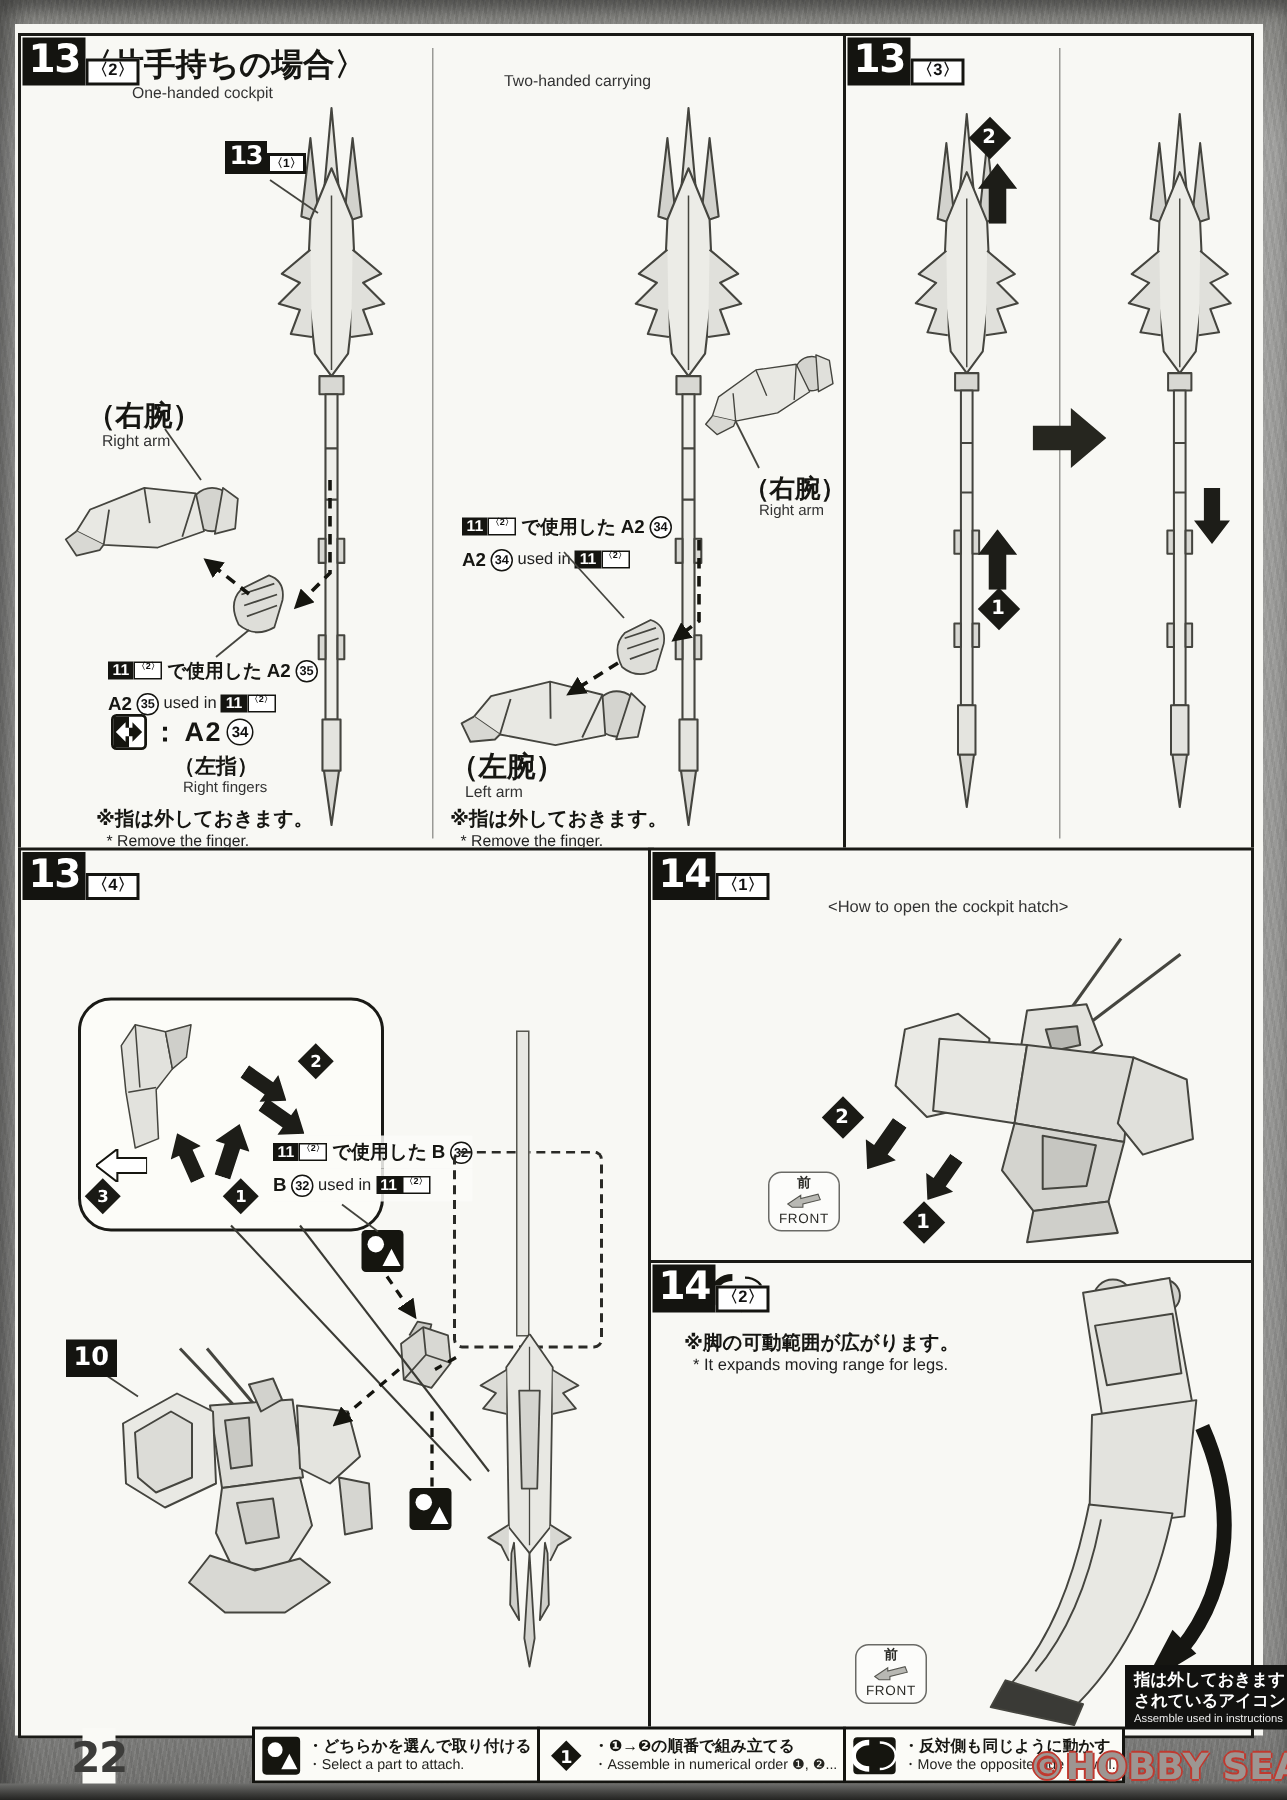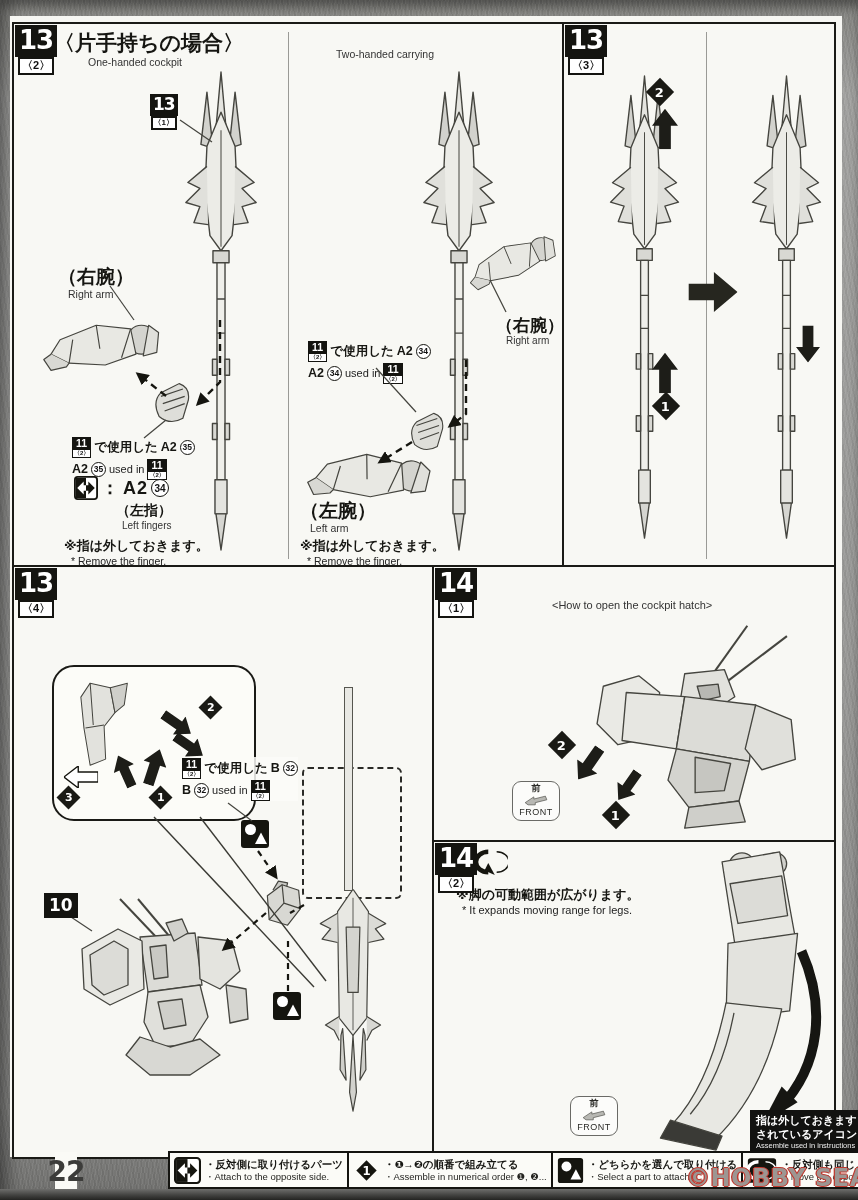--- a/index.html
+++ b/index.html
@@ -10,29 +10,29 @@
       repeating-linear-gradient(100deg, rgba(255,255,255,.07) 0 1px, transparent 1px 3px),
       repeating-linear-gradient(80deg, rgba(0,0,0,.06) 0 2px, transparent 2px 5px),
       linear-gradient(180deg,#82827e,#a2a2a0 8%,#999997 55%,#8a8a88 92%,#6f6f6d);
     box-shadow:inset 10px 0 14px rgba(0,0,0,.30), inset 0 8px 10px rgba(0,0,0,.25);}
   .page{position:absolute;left:10px;top:16px;width:832px;height:1141px;background:#f6f6f2;}
   .panel{position:absolute;border:2px solid #1a1a16;background:#f8f8f4;}
   .t{position:absolute;white-space:nowrap;color:#161612;}
   .b{font-weight:bold;}
   .divider{position:absolute;width:1px;background:#9a9a96;}
   
-  .step{position:absolute;z-index:6;display:flex;flex-direction:column;align-items:center;}
+  .step{position:absolute;z-index:6;display:flex;flex-direction:row;align-items:flex-end;}
   .step .n{background:#141410;color:#fff;font-weight:bold;font-size:26px;line-height:1;
     padding:2px 4px 4px;letter-spacing:-1px;font-family:"DejaVu Sans",sans-serif;min-width:28px;text-align:center;}
   .step .s{border:2px solid #141410;background:#fff;color:#111;font-weight:bold;font-size:11px;
     line-height:1;padding:1px 2px 2px;text-align:center;}
   .tag .n{font-size:17px;min-width:20px;padding:2px 3px 3px;}
   .tag .s{font-size:8px;padding:1px 1px;}
   
-  .ref{display:inline-flex;flex-direction:column;vertical-align:middle;}
+  .ref{display:inline-flex;flex-direction:row;vertical-align:middle;}
   .ref .rn{background:#141410;color:#fff;font-size:10.5px;font-weight:bold;line-height:12px;padding:0 3px;text-align:center;}
   .ref .rs{border:1px solid #141410;background:#fff;color:#111;font-size:6px;line-height:7px;padding:0 1px;text-align:center;font-weight:bold;}
   .circ{display:inline-flex;align-items:center;justify-content:center;width:13px;height:13px;
     border:1.4px solid #141410;border-radius:50%;font-size:8.5px;font-weight:bold;background:#fff;color:#111;}
   .cbig{width:16px;height:16px;font-size:10px;}
   .tblock{position:absolute;}
   .tl{display:flex;align-items:center;gap:3px;height:22px;}
   .jp12{font-size:12.5px;font-weight:bold;color:#161612;}
   .en11{font-size:11px;color:#222;text-align:right;}
   .pt{font-size:12.5px;font-weight:bold;color:#161612;}
@@ -283,21 +283,21 @@
   </div>
   <div class="swaprow" style="left:60px;top:452px;">
     <svg style="width:24px;height:24px;" viewBox="0 0 26 26">
           <use href="#sym-swap"></use>
         </svg>
     <span class="big">：</span>
         <span class="big">A2</span>
         <span class="circ cbig">34</span>
   </div>
   <div class="t b" style="left:102px;top:478px;font-size:14px;">（左指）</div>
-  <div class="t" style="left:108px;top:496px;font-size:10px;color:#333;">Left fingers</div>
+  <div class="t" style="left:108px;top:496px;font-size:10px;color:#333;">Right fingers</div>
   <div class="t b" style="left:50px;top:513px;font-size:13px;">※指は外しておきます。</div>
   <div class="t" style="left:57px;top:531px;font-size:10.5px;color:#222;">* Remove the finger.</div>
 
   <svg class="ill" style="left:386px;top:46px;width:118px;height:482px;" viewBox="0 0 90 480">
         <use href="#sym-lance"></use>
       </svg>
   <svg class="ill" style="left:452px;top:208px;width:96px;height:66px;transform:rotate(-14deg);" viewBox="0 0 135 85">
         <use href="#sym-arm"></use>
       </svg>
   <div class="t b" style="left:482px;top:290px;font-size:17px;">（右腕）</div>
@@ -520,47 +520,38 @@
     <div class="sbjp">指は外しておきます</div>
     <div class="sbjp">されているアイコン</div>
     <div class="sben">Assemble used in instructions</div>
   </div>
 </section>
 
 <div class="pagenum">22</div>
 
 <div class="legend">
   <div class="leg">
-    <svg class="licon" viewBox="0 0 26 26">
-          <use href="#sym-swap"></use>
+    <svg class="licon" viewBox="0 0 30 30">
+          <use href="#sym-select"></use>
         </svg>
     <div class="ltxt">
-      <div class="ljp">・反対側に取り付けるパーツ</div>
-      <div class="len">・Attach to the opposite side.</div>
+      <div class="ljp">・どちらかを選んで取り付ける</div>
+      <div class="len">・Select a part to attach.</div>
     </div>
   </div>
   <div class="leg">
     <svg class="licon" viewBox="0 0 30 30">
           <use href="#sym-order"></use>
         </svg>
     <div class="ltxt">
       <div class="ljp">・❶→❷の順番で組み立てる</div>
       <div class="len">・Assemble in numerical order ❶, ❷...</div>
     </div>
   </div>
   <div class="leg">
-    <svg class="licon" viewBox="0 0 30 30">
-          <use href="#sym-select"></use>
-        </svg>
-    <div class="ltxt">
-      <div class="ljp">・どちらかを選んで取り付ける</div>
-      <div class="len">・Select a part to attach.</div>
-    </div>
-  </div>
-  <div class="leg">
     <svg class="licon" style="width:30px;" viewBox="0 0 34 30">
           <use href="#sym-mirror"></use>
         </svg>
     <div class="ltxt">
       <div class="ljp">・反対側も同じように動かす</div>
       <div class="len">・Move the opposite side as well.</div>
     </div>
   </div>
 </div>
 

